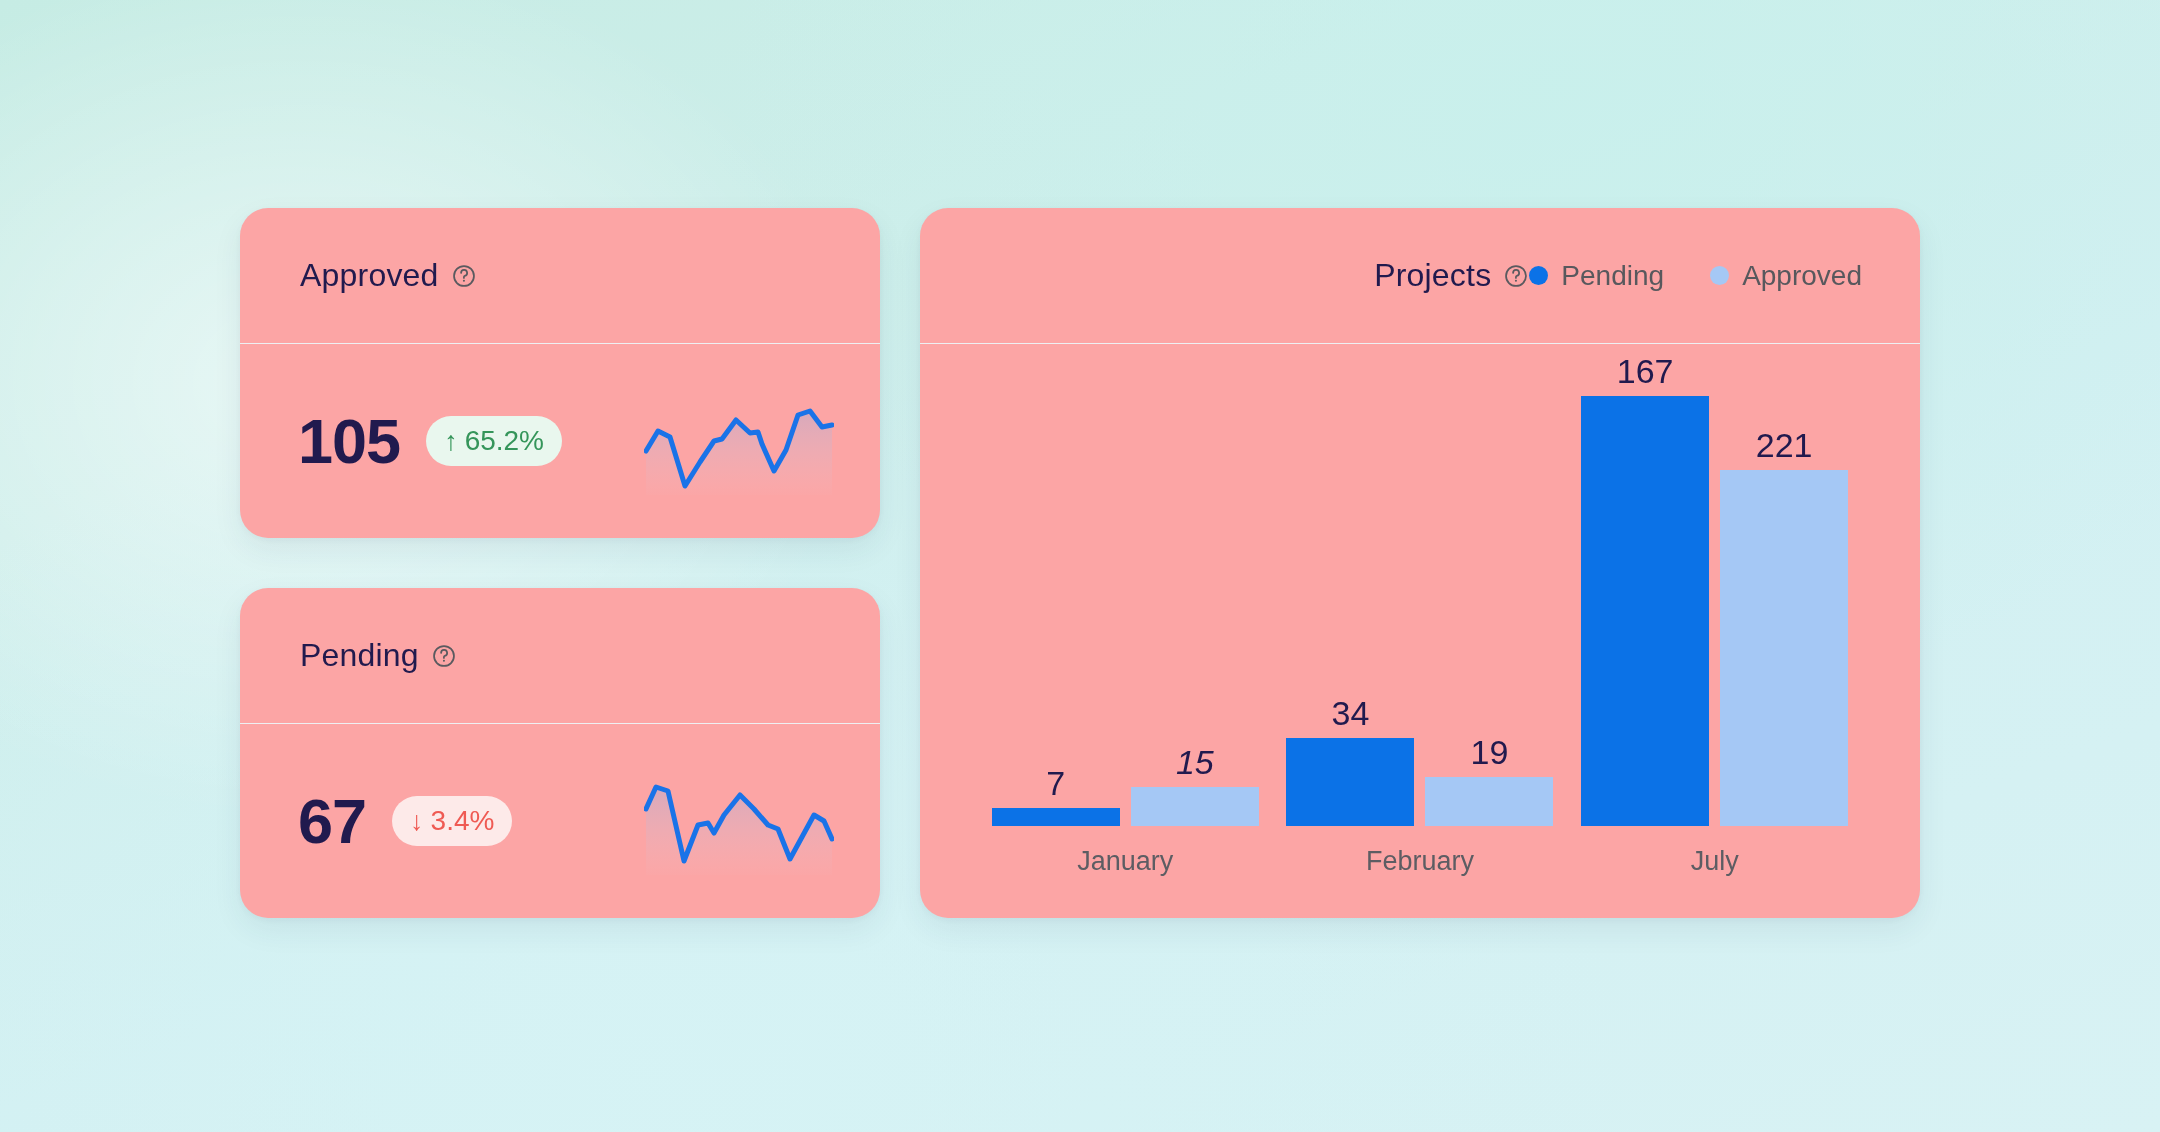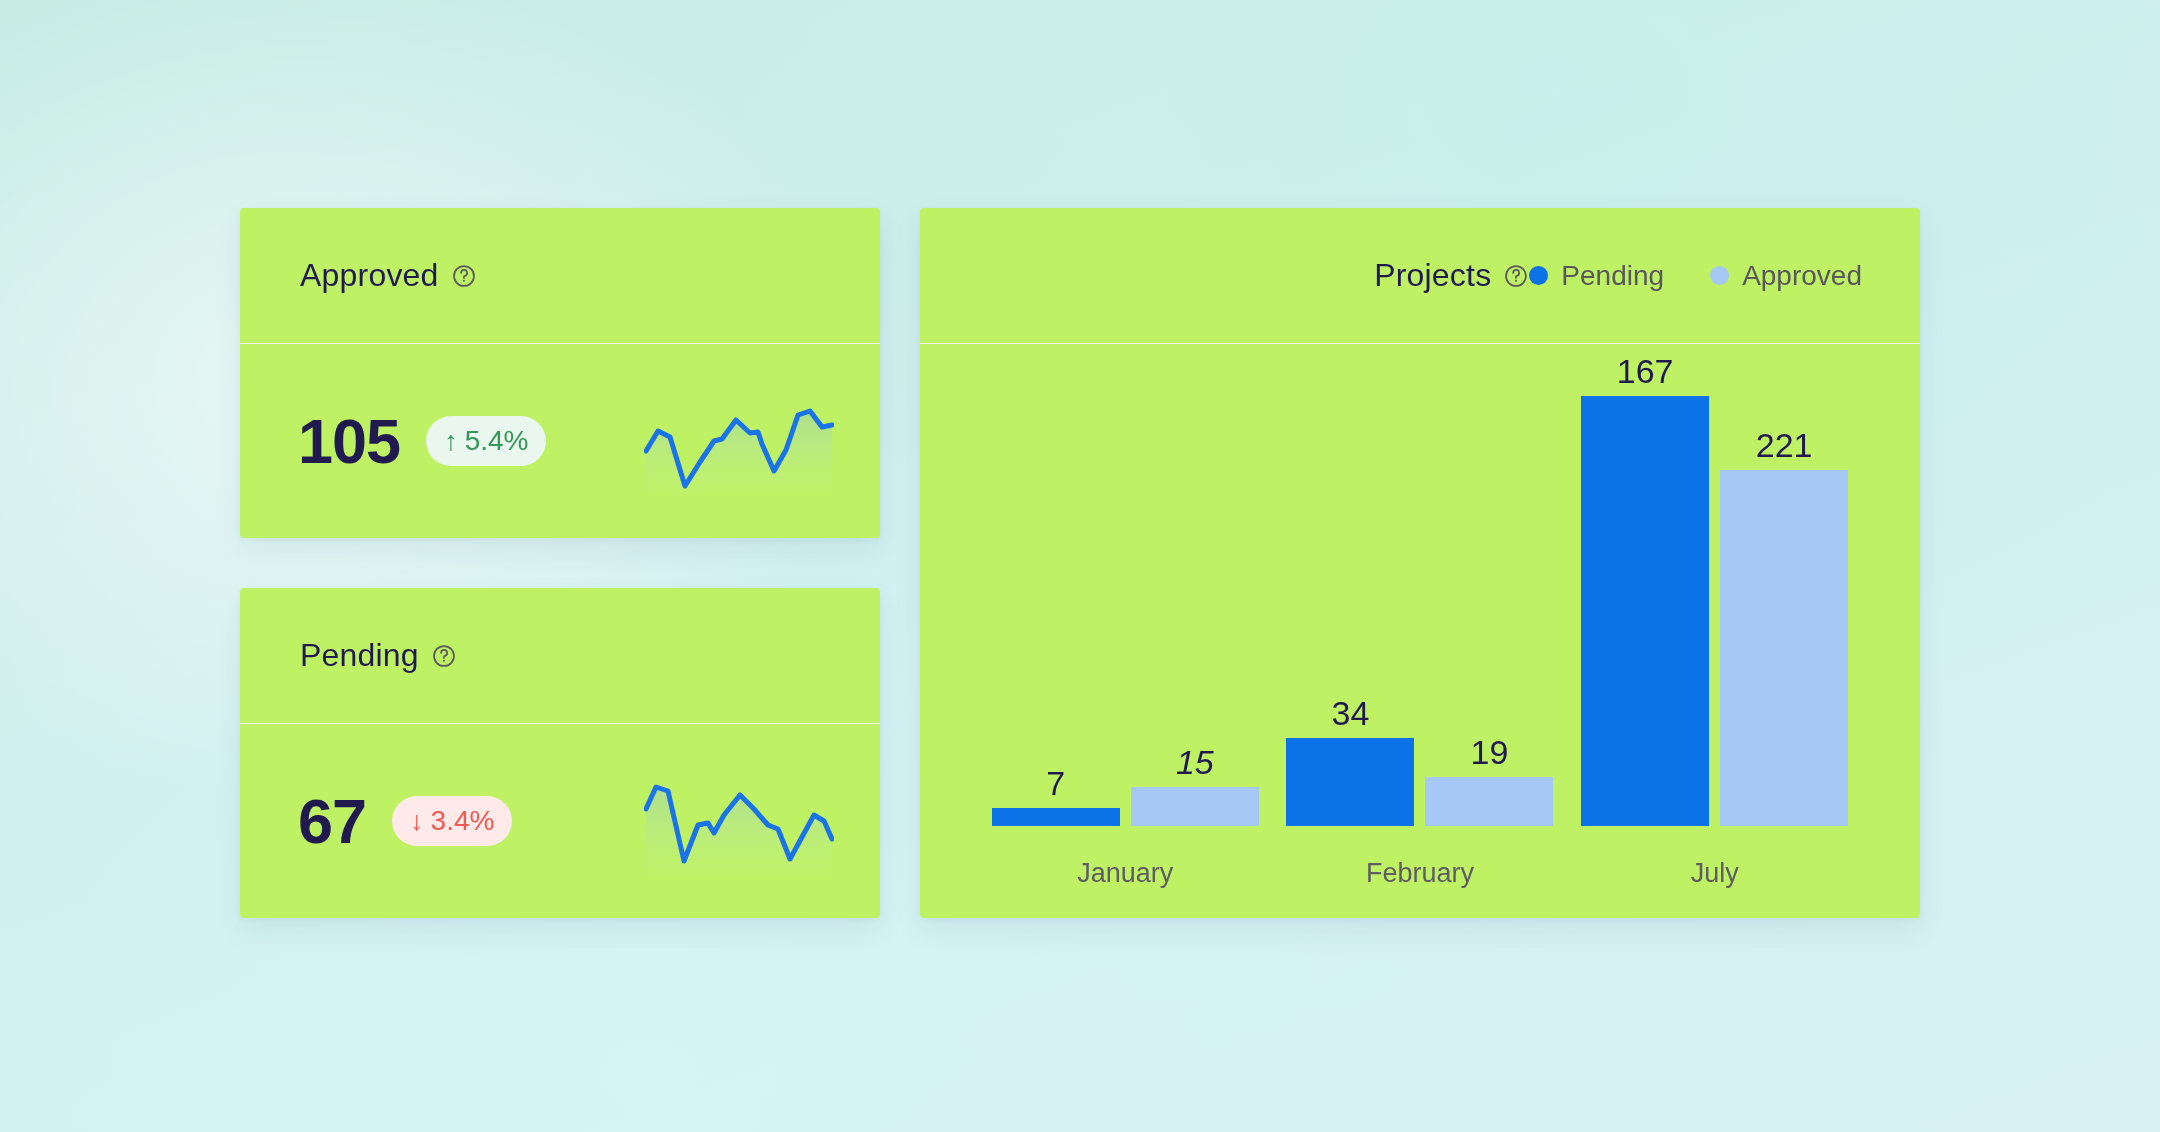--- a/index.html
+++ b/index.html
@@ -16,22 +16,22 @@
     background:
       radial-gradient(ellipse 900px 700px at 14% 34%, rgba(255,255,255,0.55) 0%, rgba(255,255,255,0.0) 62%),
       radial-gradient(ellipse 1200px 900px at 72% 8%, rgba(200,240,236,0.85) 0%, rgba(200,240,236,0.0) 70%),
       radial-gradient(ellipse 1400px 1000px at 30% 95%, rgba(214,243,245,0.9) 0%, rgba(214,243,245,0.0) 72%),
       linear-gradient(160deg, #c6ece4 0%, #cdeeea 28%, #d2f0f2 58%, #d8f2f4 100%);
   }
 
   
   .card {
     position: absolute;
-    background: #bef264;
-    border-radius: 4px;
+    background: #fca5a5;
+    border-radius: 28px;
     box-shadow: 0 12px 30px rgba(30, 60, 80, 0.07), 0 2px 6px rgba(30,60,80,0.04);
     overflow: hidden;
   }
   .card-head {
     display: flex;
     align-items: center;
     border-bottom: 1px solid #eef0f3;
   }
   .card-title {
     font-size: 32px;
@@ -149,21 +149,21 @@
     padding-bottom: 8px;
     line-height: 1;
   }
   .month-label {
     position: absolute;
     top: 100%;
     left: 0; right: 0;
     text-align: center;
     font-size: 27px;
     color: #5d5d63;
-    padding-top: 34px;
+    padding-top: 22px;
     line-height: 1;
   }
 </style>
 </head>
 <body>
 
 <div class="card stat-card" id="approved-card">
   <div class="card-head">
     <span class="card-title">Approved</span>
     <span class="help-icon">
@@ -171,21 +171,21 @@
         <circle cx="12" cy="12" r="9.2"></circle>
         <path d="M9.3 9.1a2.8 2.8 0 1 1 3.4 2.8c-.55.14-.78.5-.78 1.05v.85" stroke-linecap="round"></path>
         <circle cx="11.95" cy="16.3" r="0.95" fill="#5a5a5f" stroke="none"></circle>
       </svg>
     </span>
   </div>
   <div class="stat-body">
     <span class="stat-value">105</span>
     <span class="delta-badge delta-up">
       <span class="arrow">↑</span>
-      <span>5.4%</span>
+      <span>65.2%</span>
     </span>
     <span class="sparkline">
       <svg viewBox="0 0 190 108" preserveAspectRatio="none">
         <defs>
           <linearGradient id="sparkFillA" x1="0" y1="0" x2="0" y2="1">
             <stop offset="0%" stop-color="#7fb1f0" stop-opacity="0.30"></stop>
             <stop offset="100%" stop-color="#cfe4fb" stop-opacity="0.02"></stop>
           </linearGradient>
         </defs>
         <path d="M2,64 L14,44 L26,50 L41,99 L56,75 L70,54 L78,52 L92,33 L106,46 L114,45 L118,57 L130,84 L142,63 L154,28 L166,24 L178,40 L188,38 L188,108 L2,108 Z" fill="url(#sparkFillA)" stroke="none"></path>

